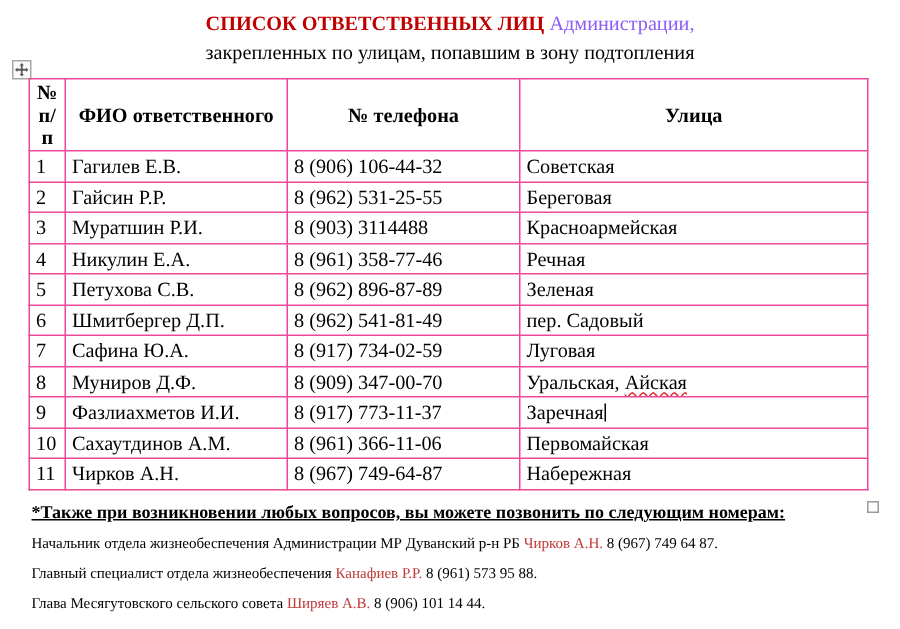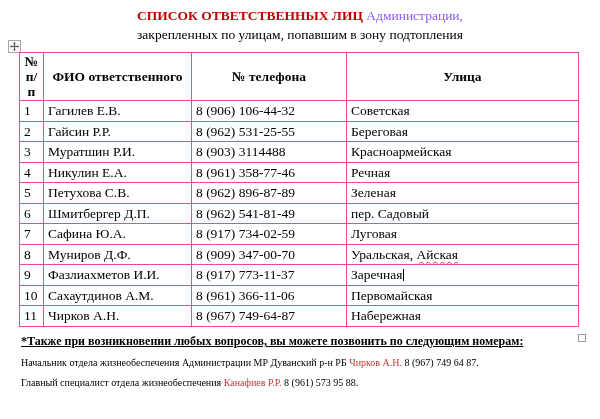--- a/index.html
+++ b/index.html
@@ -173,15 +173,18 @@
 
   <div class="contacts">
     <div class="contact-line">
       <span class="c-prefix">Начальник отдела жизнеобеспечения Администрации МР Дуванский р-н РБ </span><span class="c-name">Чирков А.Н.</span><span class="c-phone"> 8 (967) 749 64 87.</span>
     </div>
 
     <div class="contact-line">
       <span class="c-prefix">Главный специалист отдела жизнеобеспечения </span><span class="c-name">Канафиев Р.Р.</span><span class="c-phone"> 8 (961) 573 95 88.</span>
     </div>
 
+    <div class="contact-line">
+      <span class="c-prefix">Глава Месягутовского сельского совета </span><span class="c-name">Ширяев А.В.</span><span class="c-phone"> 8 (906) 101 14 44.</span>
+    </div>
   </div>
 
 </div>
 
 </body></html>

